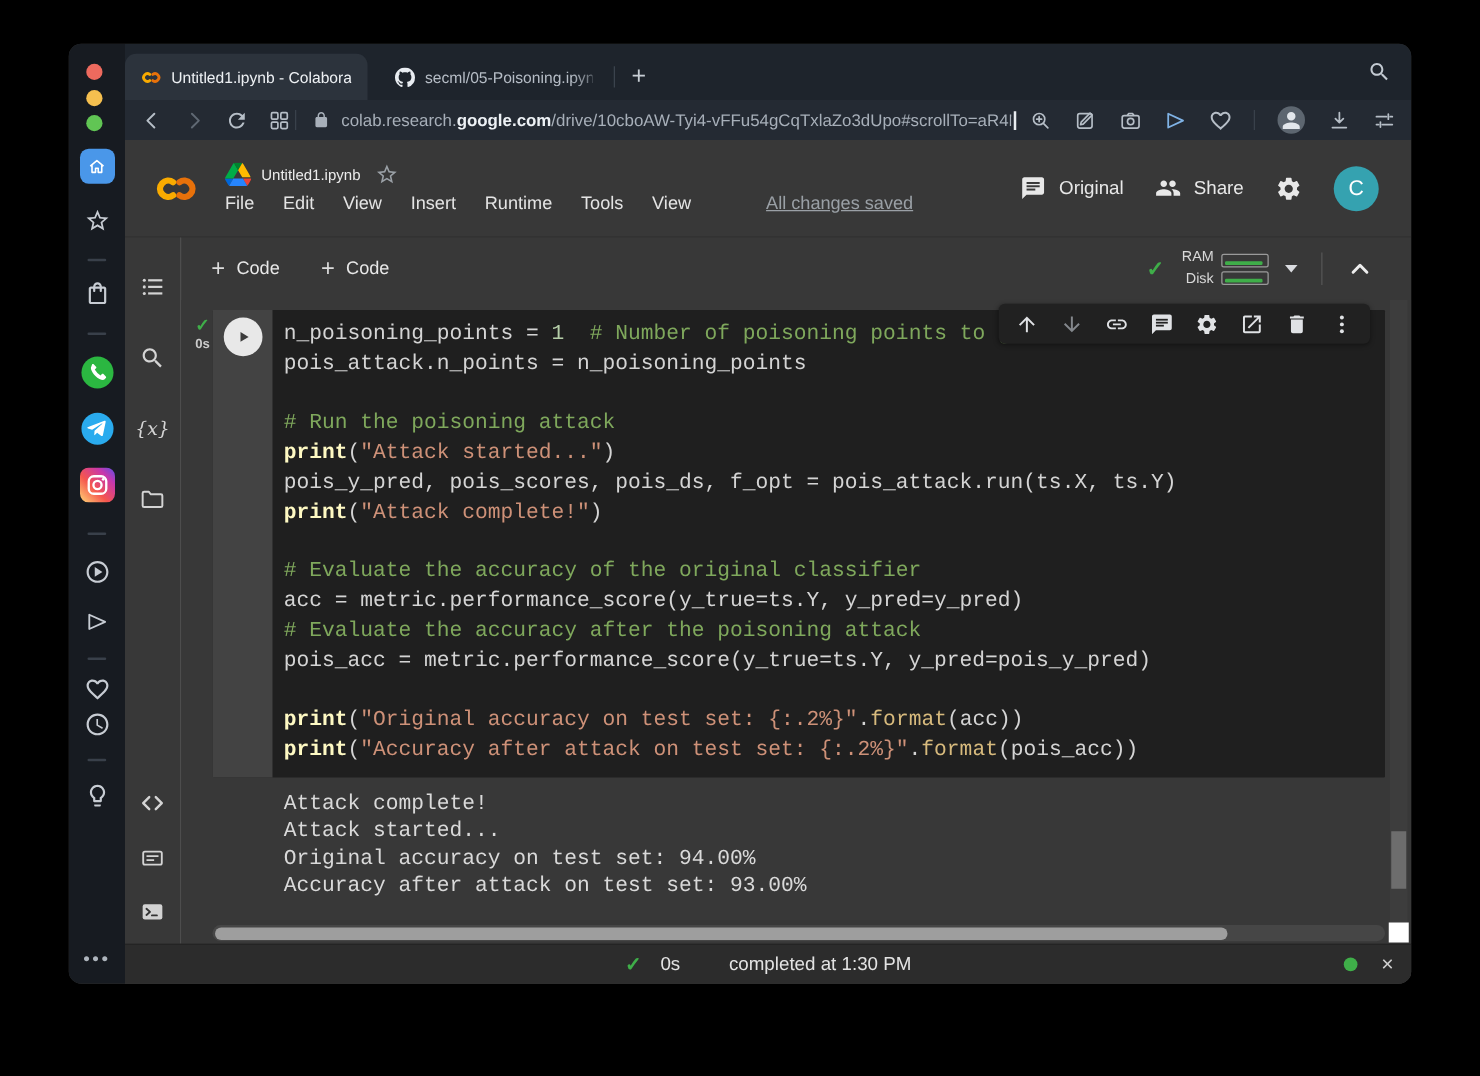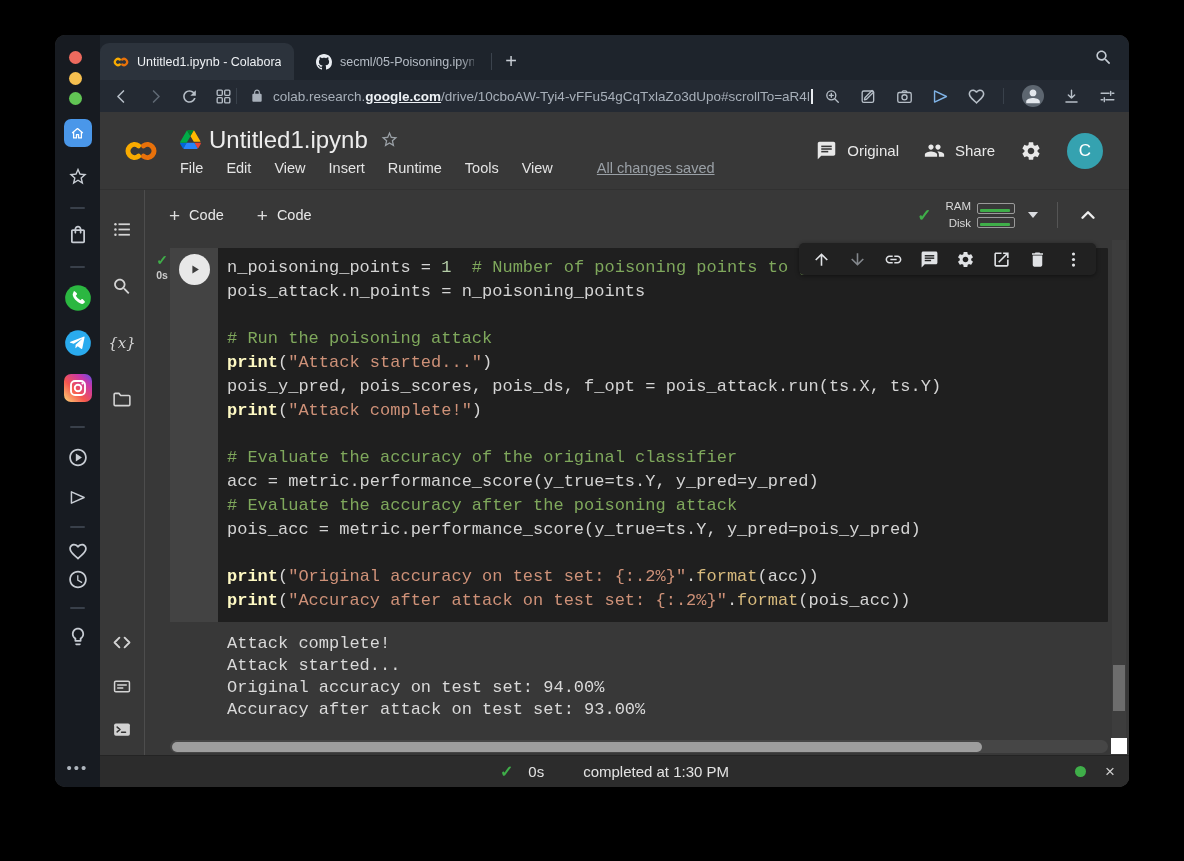--- a/index.html
+++ b/index.html
@@ -39,38 +39,38 @@
           color:#c7cdd4;font-size:20px;line-height:1;}
   .tabsearch{position:absolute;right:16px;top:13px;width:19px;height:19px;color:#c3cad2;}
 
   
   .urlrow{height:32px;flex:none;background:#242a33;display:flex;align-items:center;padding:0 12px;position:relative;}
   .nav-ic{width:19px;height:19px;color:#b6bec7;margin-right:15px;flex:none;}
   .nav-ic.dim{color:#5f6873;}
   .urlsep{width:1px;height:16px;background:#39414b;margin:0 13px 0 3px;flex:none;}
   .lock{width:14px;height:14px;color:#a8b0ba;margin-right:9px;flex:none;}
   .url{font-size:13.5px;color:#a7afb9;white-space:nowrap;overflow:hidden;}
-  .url b{color:#edf1f5;text-decoration:underline;}
+  .url b{color:#edf1f5;}
   .ucaret{width:2px;height:15px;background:#e8ecf0;margin-left:2px;flex:none;}
   .url-right{margin-left:auto;display:flex;align-items:center;gap:17px;flex:none;padding-left:10px;}
   .uic{width:19px;height:19px;color:#b6bec7;flex:none;}
   .uic.send-blue{color:#7fb2e5;}
   .avatar-sm{width:24px;height:24px;flex:none;}
 
   
   .colab{flex:1;display:flex;flex-direction:column;min-height:0;background:#383838;}
 
   .cheader{height:78px;flex:none;display:flex;align-items:center;padding:0 26px 0 18px;border-bottom:1px solid #313131;box-sizing:border-box;}
   .clogo{width:46px;height:34px;flex:none;}
   .hcol{margin-left:16px;}
   .trow{display:flex;align-items:center;}
   .drive{width:21px;height:19px;flex:none;}
-  .ctitle{font-size:24px;color:#ececec;margin-left:8px;}
+  .ctitle{font-size:12px;color:#ececec;margin-left:8px;}
   .hstar{width:19px;height:19px;color:#9aa0a6;margin-left:12px;}
-  .menus{display:flex;gap:19px;margin-top:6px;font-size:14.5px;color:#e4e4e4;align-items:flex-start;}
+  .menus{display:flex;gap:35px;margin-top:6px;font-size:14.5px;color:#e4e4e4;align-items:flex-start;}
   .menu-item{cursor:default;}
   .saved{color:#9aa0a6;text-decoration:underline;margin-left:25px;font-size:14.5px;}
   .hright{margin-left:auto;display:flex;align-items:center;gap:25px;}
   .hbtn{display:flex;align-items:center;gap:10px;color:#e8e8e8;font-size:15px;}
   .hbtn .hic{width:21px;height:21px;}
   .gear{width:22px;height:22px;color:#e8e8e8;}
   .avatar{width:36px;height:36px;border-radius:50%;background:#35a2b0;color:#fff;display:flex;
           align-items:center;justify-content:center;font-size:17px;}
 
   .cmiddle{flex:1;display:flex;min-height:0;}

